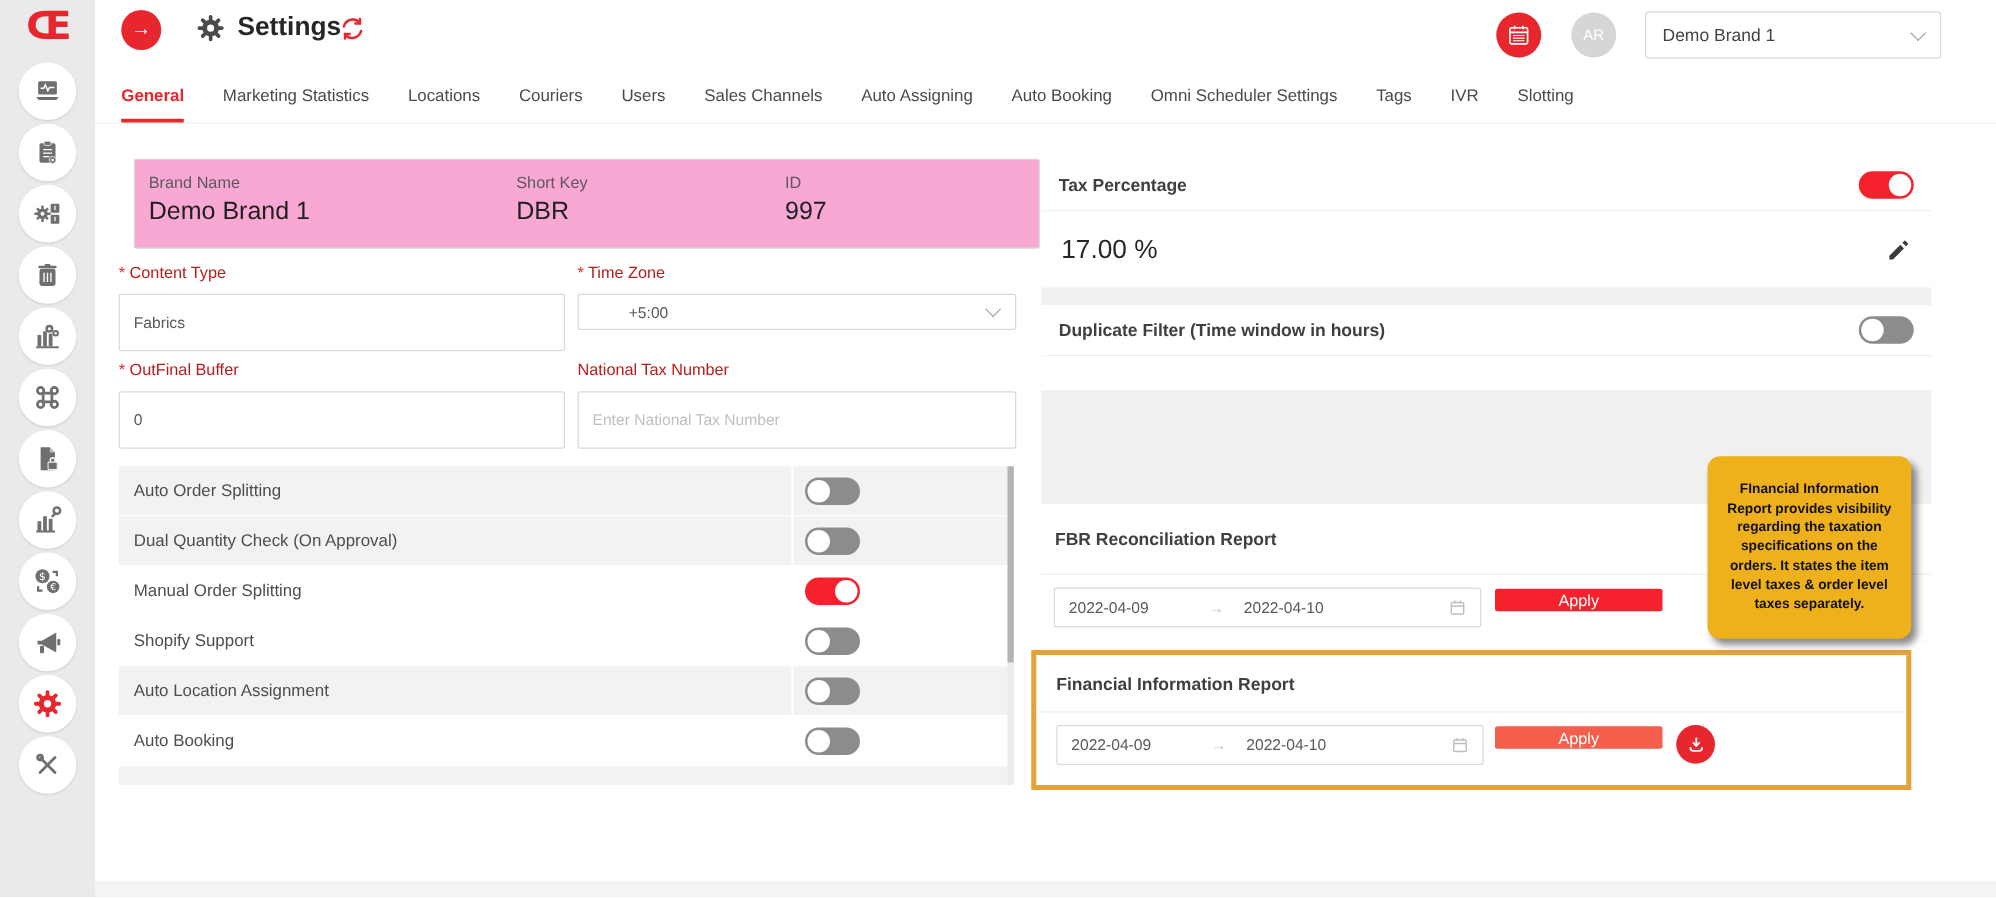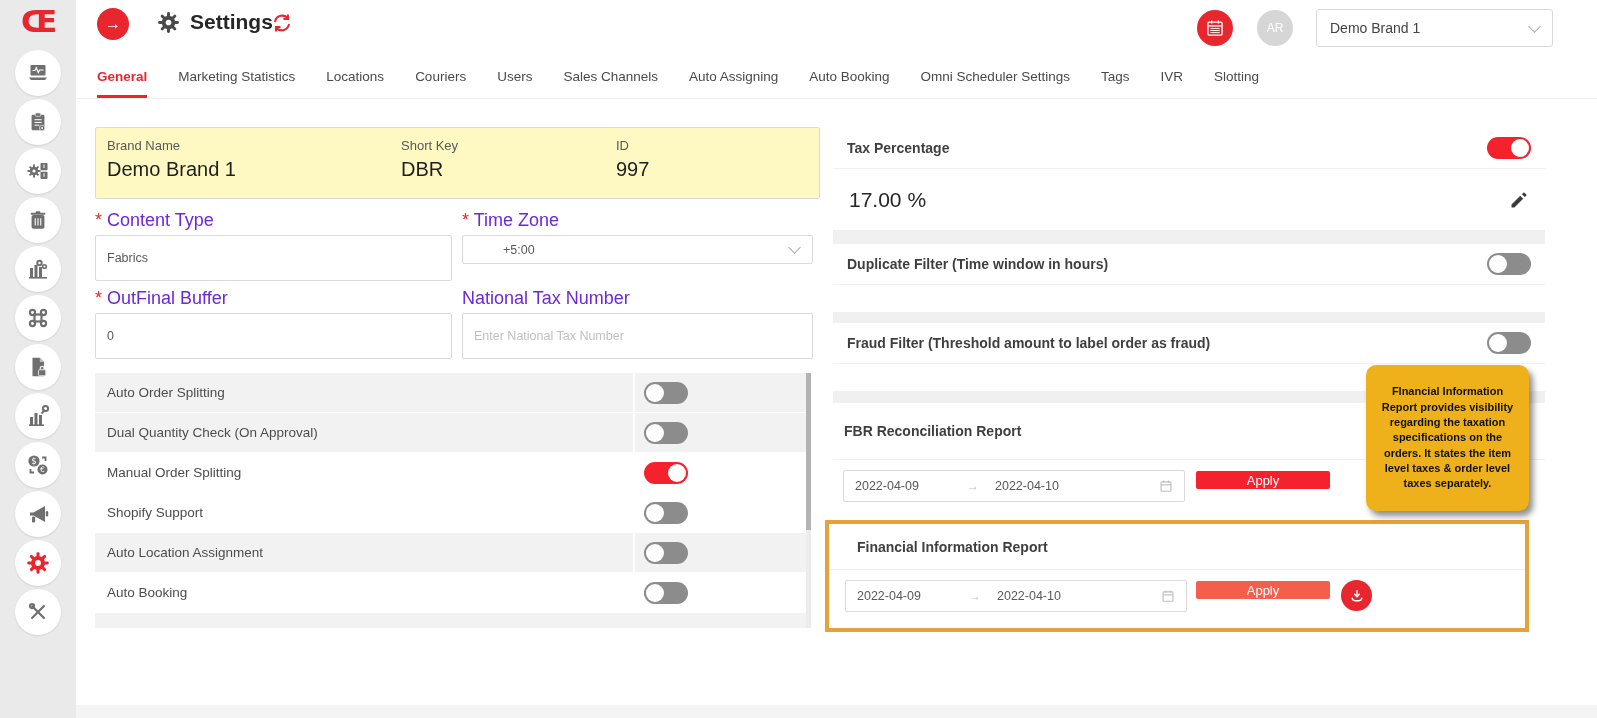--- a/index.html
+++ b/index.html
@@ -35,26 +35,26 @@
 
   
   .tabbar{left:76px;top:55px;width:1521px;height:44px;border-bottom:1px solid #efefef;
           display:flex;align-items:stretch;gap:31px;padding-left:21px;box-sizing:border-box;}
   .tab{font-size:13.5px;color:#4a4a4a;display:flex;align-items:center;position:relative;
        cursor:pointer;white-space:nowrap;}
   .tab.active{color:#e8262d;font-weight:bold;}
   .tab.active::after{content:"";position:absolute;left:0;right:0;bottom:0;height:3px;background:#e8262d;}
 
   
-  .info-card{left:95px;top:127px;width:725px;height:72px;border:1px solid #d9d9d9;
-             border-radius:2px;background:#fef9c3;box-sizing:border-box;}
+  .info-card{left:107px;top:127px;width:725px;height:72px;border:1px solid #d9d9d9;
+             border-radius:2px;background:#f9a8d4;box-sizing:border-box;}
   .info-col{position:absolute;top:10px;}
   .info-lbl{font-size:13px;color:#595959;}
   .info-val{font-size:20px;color:#1f1f1f;font-weight:500;margin-top:5px;}
-  .flabel{font-size:18px;color:#6d28d9;}
+  .flabel{font-size:13px;color:#b91c1c;}
   .required::before{content:"* ";color:#e8262d;}
   .inp{border:1px solid #d9d9d9;border-radius:2px;background:#fff;box-sizing:border-box;
        font-family:"Liberation Sans",sans-serif;font-size:12.5px;color:#595959;
        padding:0 11px;height:46px;}
   .inp::placeholder{color:#bfbfbf;}
   .tz-select{font-size:12.5px;color:#595959;height:29px;border-radius:2px;padding-left:40px;}
 
   
   .toggle-list{left:95px;top:373px;width:716px;height:255px;}
   .trow{height:39px;margin-bottom:1px;display:flex;}
@@ -411,48 +411,41 @@
   </div>
 
   <div class="rcard abs" style="left:833px;top:244px;width:712px;height:68px">
     <div class="rhead" style="height:40px">
       <span class="rlabel">Duplicate Filter (Time window in hours)</span>
       <span class="toggle"></span>
     </div>
     <div style="height:27px"></div>
   </div>
 
-  <div class="rcard abs" style="left:833px;top:323px;width:712px;height:68px">
-    <div class="rhead" style="height:40px">
-      <span class="rlabel">Fraud Filter (Threshold amount to label order as fraud)</span>
-      <span class="toggle"></span>
-    </div>
-    <div style="height:27px"></div>
-  </div>
 
   <div class="rcard abs" style="left:833px;top:403px;width:712px;height:110px">
     <div class="rtitle" style="height:56px">FBR Reconciliation Report</div>
     <div class="controls" style="height:53px">
       <div class="daterange" style="left:10px;top:10px;width:342px">
         <span class="d">2022-04-09</span>
         <span class="darr">→</span>
         <span class="d d2">2022-04-10</span>
         <svg width="14" height="14" viewBox="0 0 24 24" fill="none" stroke="#bfbfbf" stroke-width="2">
             <rect x="3.5" y="5" width="17" height="16" rx="1.5"></rect>
             <line x1="3.5" y1="10" x2="20.5" y2="10"></line>
             <line x1="8" y1="2.5" x2="8" y2="6.5"></line>
             <line x1="16" y1="2.5" x2="16" y2="6.5"></line>
           </svg>
       </div>
       <button class="btn-apply" style="left:363px;top:11px">Apply</button>
     </div>
   </div>
 
   <div class="rcard card-hl abs">
-    <div class="rtitle" style="height:45px;padding-left:28px">Financial Information Report</div>
+    <div class="rtitle" style="height:45px;padding-left:16px">Financial Information Report</div>
     <div class="controls" style="height:58px">
       <div class="daterange" style="left:16px;top:10px;width:342px">
         <span class="d">2022-04-09</span>
         <span class="darr">→</span>
         <span class="d d2">2022-04-10</span>
         <svg width="14" height="14" viewBox="0 0 24 24" fill="none" stroke="#bfbfbf" stroke-width="2">
             <rect x="3.5" y="5" width="17" height="16" rx="1.5"></rect>
             <line x1="3.5" y1="10" x2="20.5" y2="10"></line>
             <line x1="8" y1="2.5" x2="8" y2="6.5"></line>
             <line x1="16" y1="2.5" x2="16" y2="6.5"></line>

